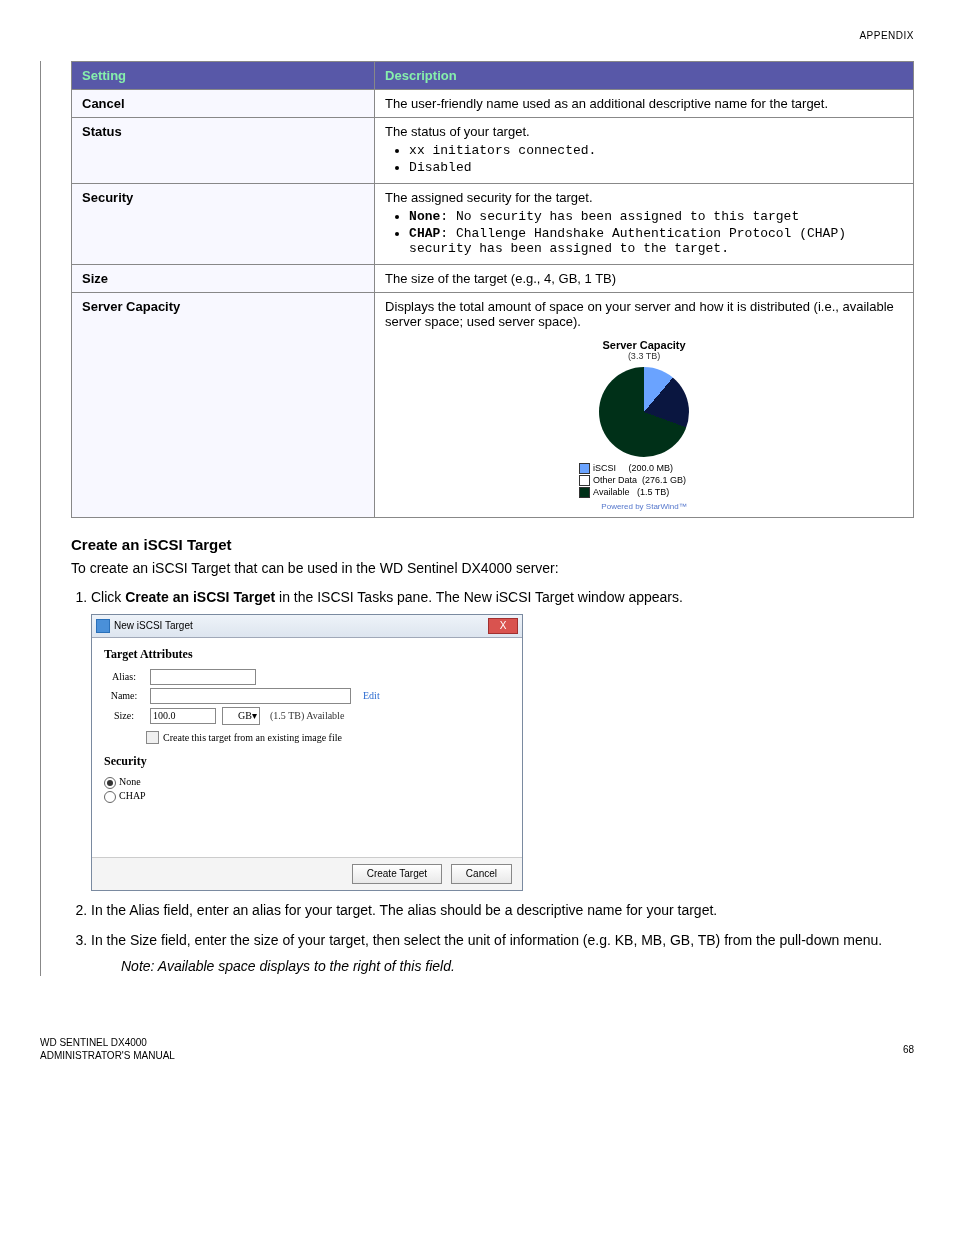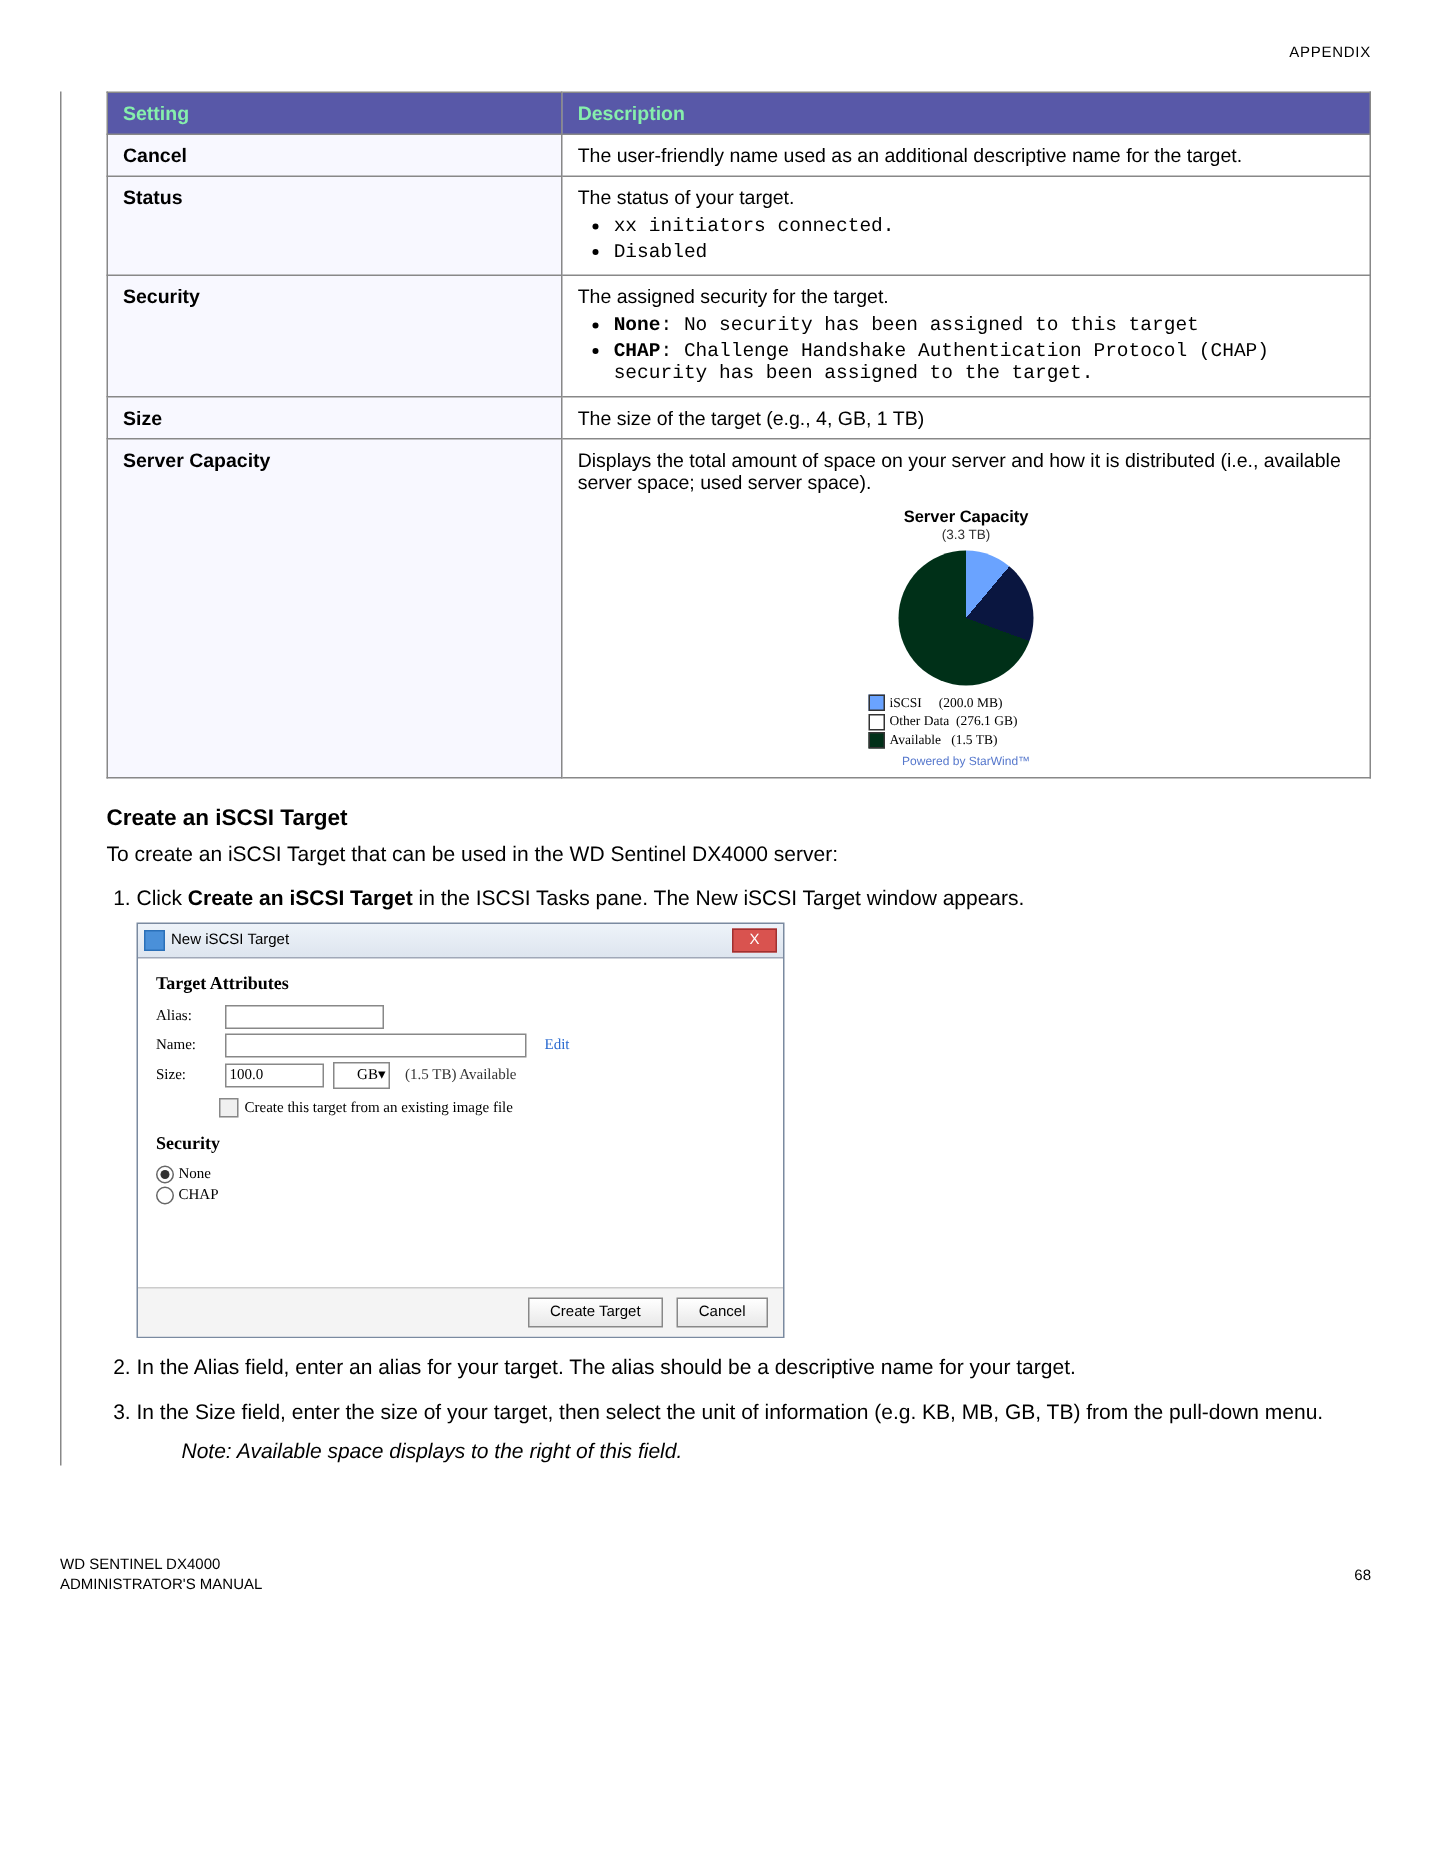--- a/index.html
+++ b/index.html
@@ -62,21 +62,21 @@
     font-size: 10px;
   }
   .capacity-title { font-weight: bold; font-size: 11px; }
   .capacity-sub { font-size: 9px; color: #333; }
   .pie {
     width: 90px; height: 90px; border-radius: 50%;
     margin: 6px auto;
     background: conic-gradient(#6aa3ff 0deg 40deg, #0a1640 40deg 110deg, #003018 110deg 360deg);
     position: relative;
   }
-  .legend-row { text-align: left; margin-left: 10px; font-size: 9px; margin-top:1px;font-family:Liberation Serif, serif;}
+  .legend-row { text-align: left; margin-left: 10px; font-size: 9px; margin-top:1px;}
   .swatch { display: inline-block; width: 9px; height: 9px; border: 1px solid #333; vertical-align: middle; margin-right: 3px; }
   .sw-iscsi { background: #6aa3ff; }
   .sw-other { background: #fff; }
   .sw-avail { background: #003018; }
   .powered { font-size: 8px; color: #5577cc; margin-top: 4px; }
   h3.section {
     font-size: 15px;
     margin: 14px 0 6px 0;
   }
   .bodytext { font-size: 14px; line-height: 1.35; margin: 4px 0 10px 0; }
@@ -104,21 +104,21 @@
   .dialog-title-left { display: flex; align-items: center; gap: 4px; }
   .dlg-icon { width: 12px; height: 12px; background: #4a90d9; border: 1px solid #2a70b9; }
   .close-btn {
     background: #d9534f; color: #fff; width: 28px; height: 14px;
     font-size: 10px; text-align: center; line-height: 13px;
     border: 1px solid #a03030;
   }
   .dialog-body { padding: 8px 12px 4px 12px; font-family: Liberation Serif, serif; }
   .dlg-section-title { font-weight: bold; font-size: 12px; margin-bottom: 6px; }
   .field-row { display: flex; align-items: center; margin: 3px 0; gap: 6px; }
-  .field-label { width: 40px; text-align: left; }
+  .field-label { width: 40px; text-align: center; }
   .field-input { border: 1px solid #888; height: 14px; padding: 0 2px; }
   .w-alias { width: 100px; }
   .w-name { width: 195px; }
   .link { color: #2a6ad0; margin-left: 6px; }
   .size-input { width: 60px; }
   .unit-select { width: 32px; border: 1px solid #888; height: 16px; display:flex; align-items:center; justify-content:flex-end; padding:0 2px;}
   .avail { margin-left: 4px; color: #333;}
   .checkbox-row { margin: 6px 0 8px 0; display: flex; align-items: center; gap: 4px; padding-left: 42px;}
   .cb { width: 11px; height: 11px; border: 1px solid #888; background: #f0f0f0; }
   .radio { width: 10px; height: 10px; border: 1px solid #666; border-radius: 50%; display: inline-block; vertical-align: middle; margin-right: 3px; position: relative;}

